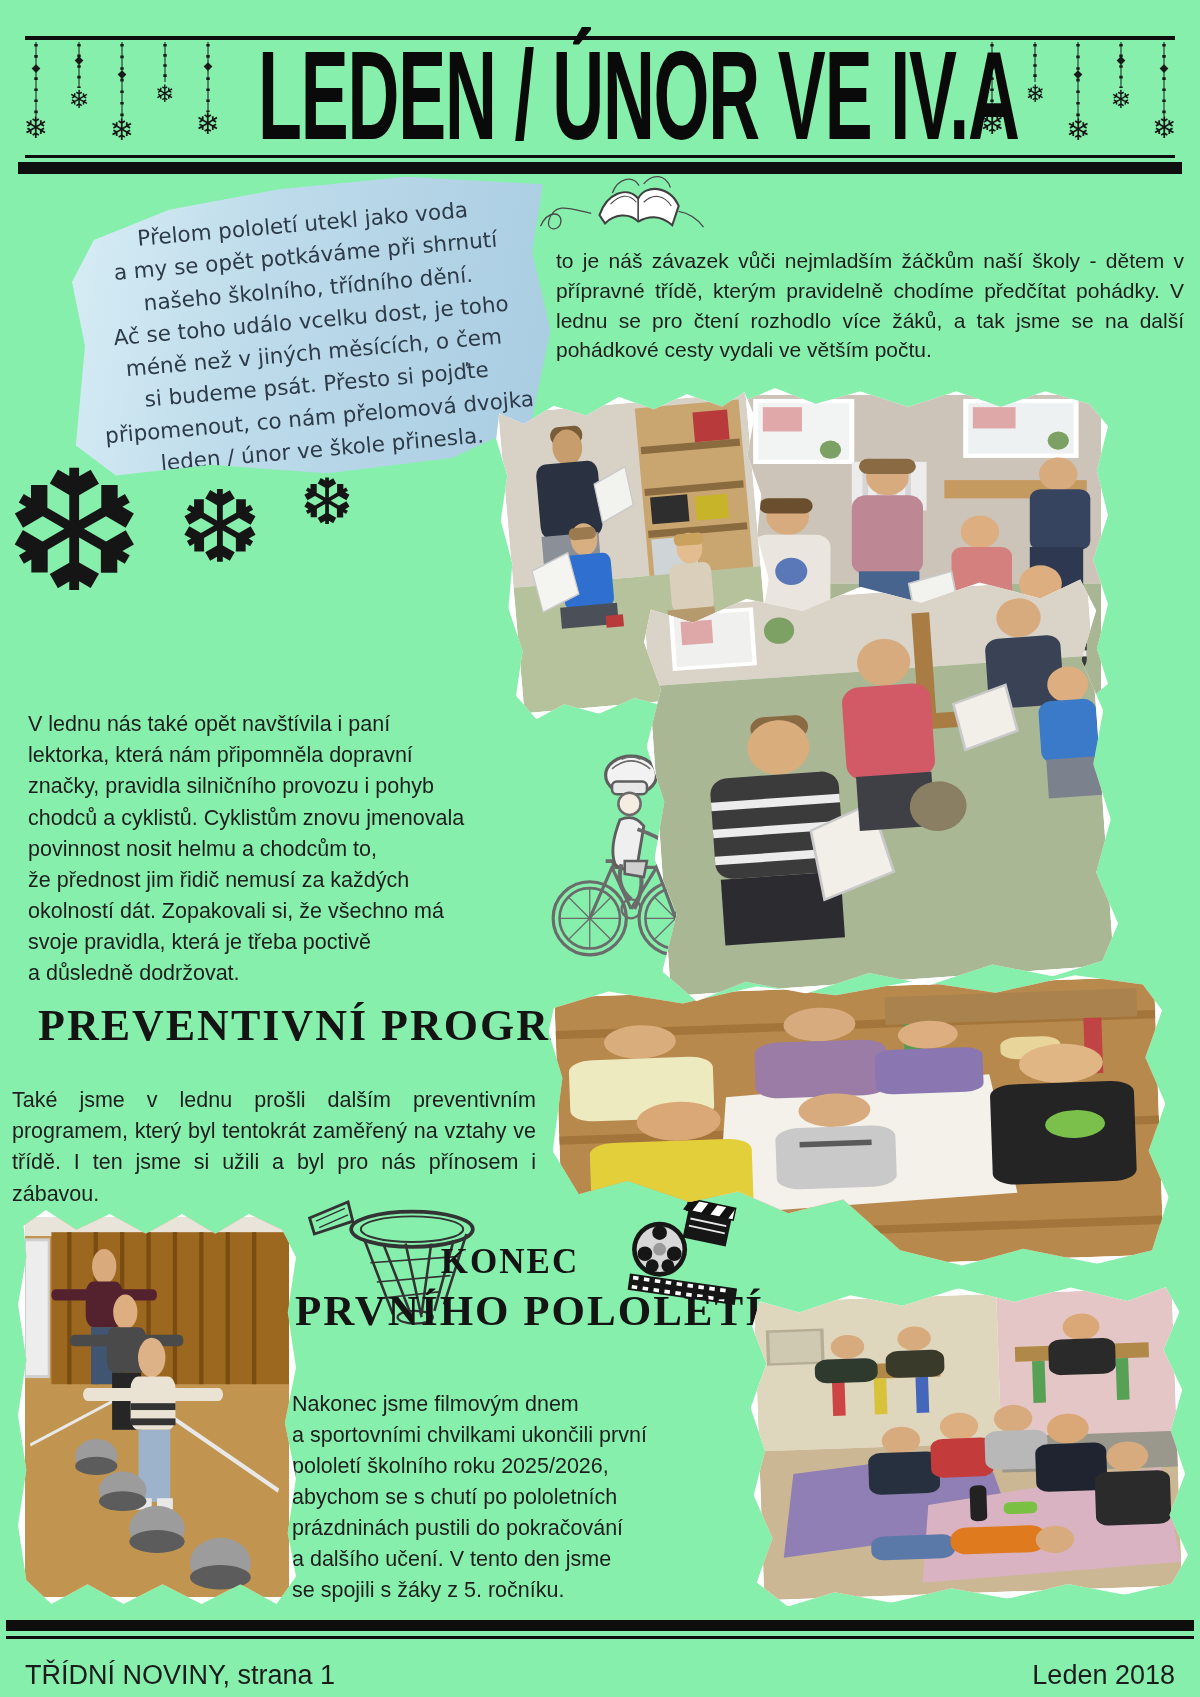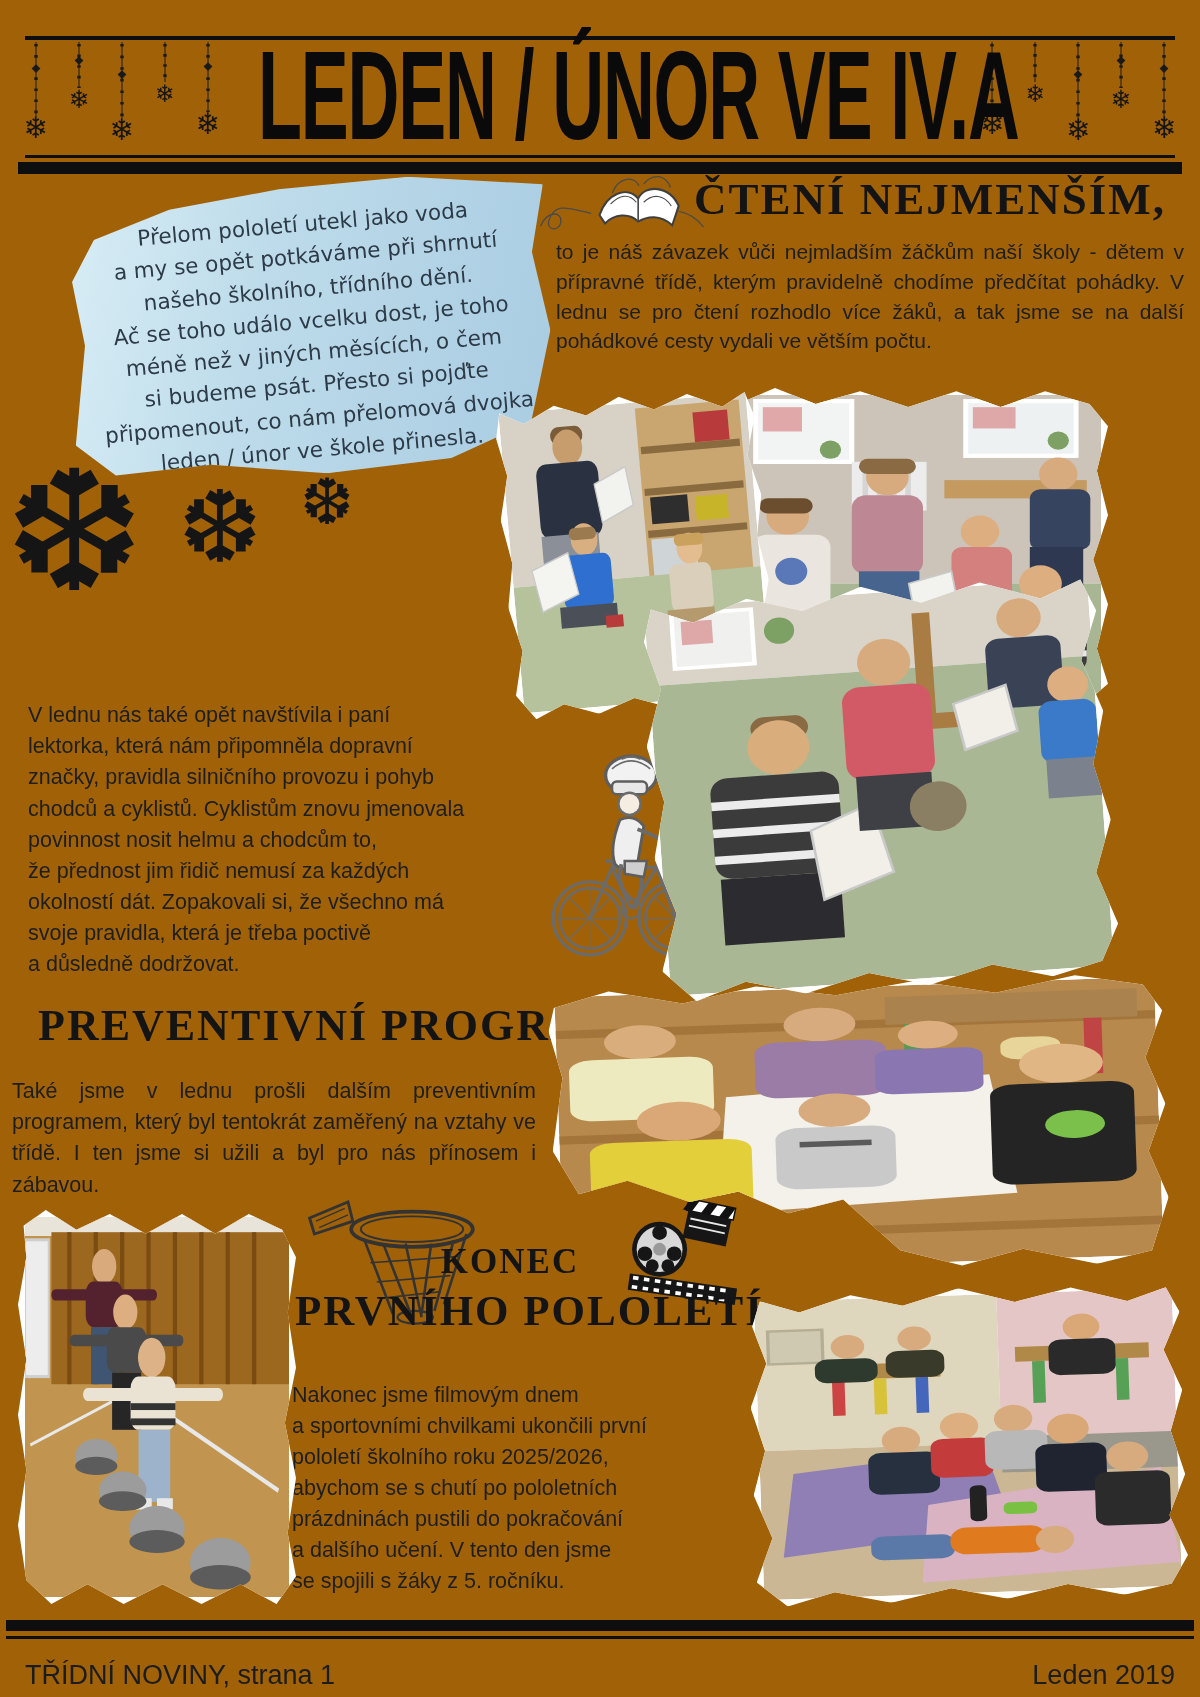--- a/index.html
+++ b/index.html
@@ -1,27 +1,27 @@
 <!DOCTYPE html>
 <html><head>
 <meta charset="utf-8">
 <style>
   html,body{margin:0;padding:0;background:#ffffff;}
-  .page{position:relative;width:1200px;height:1697px;background:#a16207;overflow:hidden;
+  .page{position:relative;width:1200px;height:1697px;background:#86efac;overflow:hidden;
         font-family:"Liberation Sans",sans-serif;}
   .abs{position:absolute;}
   .rule{position:absolute;background:#0e0e0e;}
   
   .masthead-title{position:absolute;left:0;right:0;top:33px;text-align:center;
     font-family:"Liberation Sans",sans-serif;font-weight:700;font-size:126px;line-height:1;
     color:#0a0a0a;transform:scaleX(.57);transform-origin:50% 50%;white-space:nowrap;letter-spacing:-2px;}
   
   .h-display{position:absolute;font-family:"Liberation Serif",serif;font-weight:700;
     color:#141414;letter-spacing:2px;line-height:1;white-space:nowrap;}
-  .body-text{position:absolute;color:#1e1e1e;}
+  .body-text{position:absolute;color:#1e1e1e;margin-top:9px;}
   .preline{white-space:pre-line;}
   
   .intro-block{position:absolute;left:70px;top:182px;width:480px;height:292px;
     background:linear-gradient(104deg,#d9eef6 0%,#bddbea 40%,#a9cce2 100%);
     clip-path:polygon(6% 16%,22% 7%,45% 2%,72% 0%,100% 5%,97% 28%,100% 55%,95% 86%,78% 97%,52% 100%,28% 95%,8% 97%,0% 86%,3% 52%,1% 30%);
     transform:rotate(-3deg);}
   .intro-text{position:absolute;left:10px;right:6px;top:26px;text-align:center;
     font-family:"DejaVu Sans",sans-serif;font-size:21.5px;line-height:1.5;color:#2d3a47;
     transform:rotate(-2deg);}
   
@@ -108,21 +108,20 @@
 
   <svg class="doodle" style="left:535px;top:166px" width="175" height="90" viewBox="0 0 190 95" fill="none" stroke="#4a4a4a" stroke-width="1.8">
     <path d="M6,64 c8,-18 24,-16 22,-4 c-2,10 -16,9 -13,-2 c6,-22 26,-12 46,-8" stroke-width="1.4"></path>
     <path d="M70,52 C78,28 100,20 112,34 C120,18 146,20 156,42 L149,63 C136,51 122,53 112,59 C102,49 86,51 76,61 Z" fill="#ffffff" stroke="#3f3f3f" stroke-width="2.2"></path>
     <path d="M112,34 L112,59"></path>
     <path d="M82,40 C92,30 102,28 110,38 M118,38 C128,28 140,30 148,42" stroke-width="1.2"></path>
     <path d="M84,28 C90,12 106,8 113,20 M118,18 C128,6 142,8 147,22" stroke-width="1.4"></path>
     <path d="M156,48 c12,2 20,8 27,17" stroke-width="1.4"></path>
   </svg>
 
-  <div class="h-display" style="left:694px;top:177px;font-size:45px">ČTENÍ NEJMENŠÍM,</div>
 
   <div class="body-text" style="left:556px;top:237px;width:628px;font-size:21px;line-height:1.42;text-align:justify">to je náš závazek vůči nejmladším žáčkům naší školy - dětem v přípravné třídě, kterým pravidelně chodíme předčítat pohádky. V lednu se pro čtení rozhodlo více žáků, a tak jsme se na další pohádkové cesty vydali ve větším počtu.</div>
 
   <div class="photo torn1" style="left:504px;top:396px;width:262px;height:314px;transform:rotate(-5deg);z-index:3">
     <svg viewBox="0 0 100 100" preserveAspectRatio="none">
       <rect x="0" y="0" width="100" height="58" fill="#d8d1c5"></rect>
       <rect x="55" y="2" width="42" height="58" fill="#c9a670"></rect>
       <rect x="56" y="15" width="40" height="2.4" fill="#8a6b40"></rect>
       <rect x="56" y="29" width="40" height="2.4" fill="#8a6b40"></rect>
       <rect x="56" y="43" width="40" height="2.4" fill="#8a6b40"></rect>
@@ -429,15 +428,15 @@
       <rect x="45" y="78" width="23" height="9" rx="4" fill="#e07a1f"></rect>
       <circle cx="70" cy="83" r="4.6" fill="#d8ab7e"></circle>
       <rect x="50" y="64" width="4" height="12" rx="1.5" fill="#222222"></rect>
       <rect x="58" y="70" width="8" height="4" rx="1.5" fill="#79c043"></rect>
     </svg>
   </div>
 
   <div class="rule" style="left:6px;top:1620px;width:1188px;height:11px"></div>
   <div class="rule" style="left:6px;top:1636px;width:1188px;height:3px"></div>
   <div class="footer-text" style="left:25px">TŘÍDNÍ NOVINY, strana 1</div>
-  <div class="footer-text" style="right:25px">Leden 2019</div>
+  <div class="footer-text" style="right:25px">Leden 2018</div>
 
 </div>
 
 </body></html>

